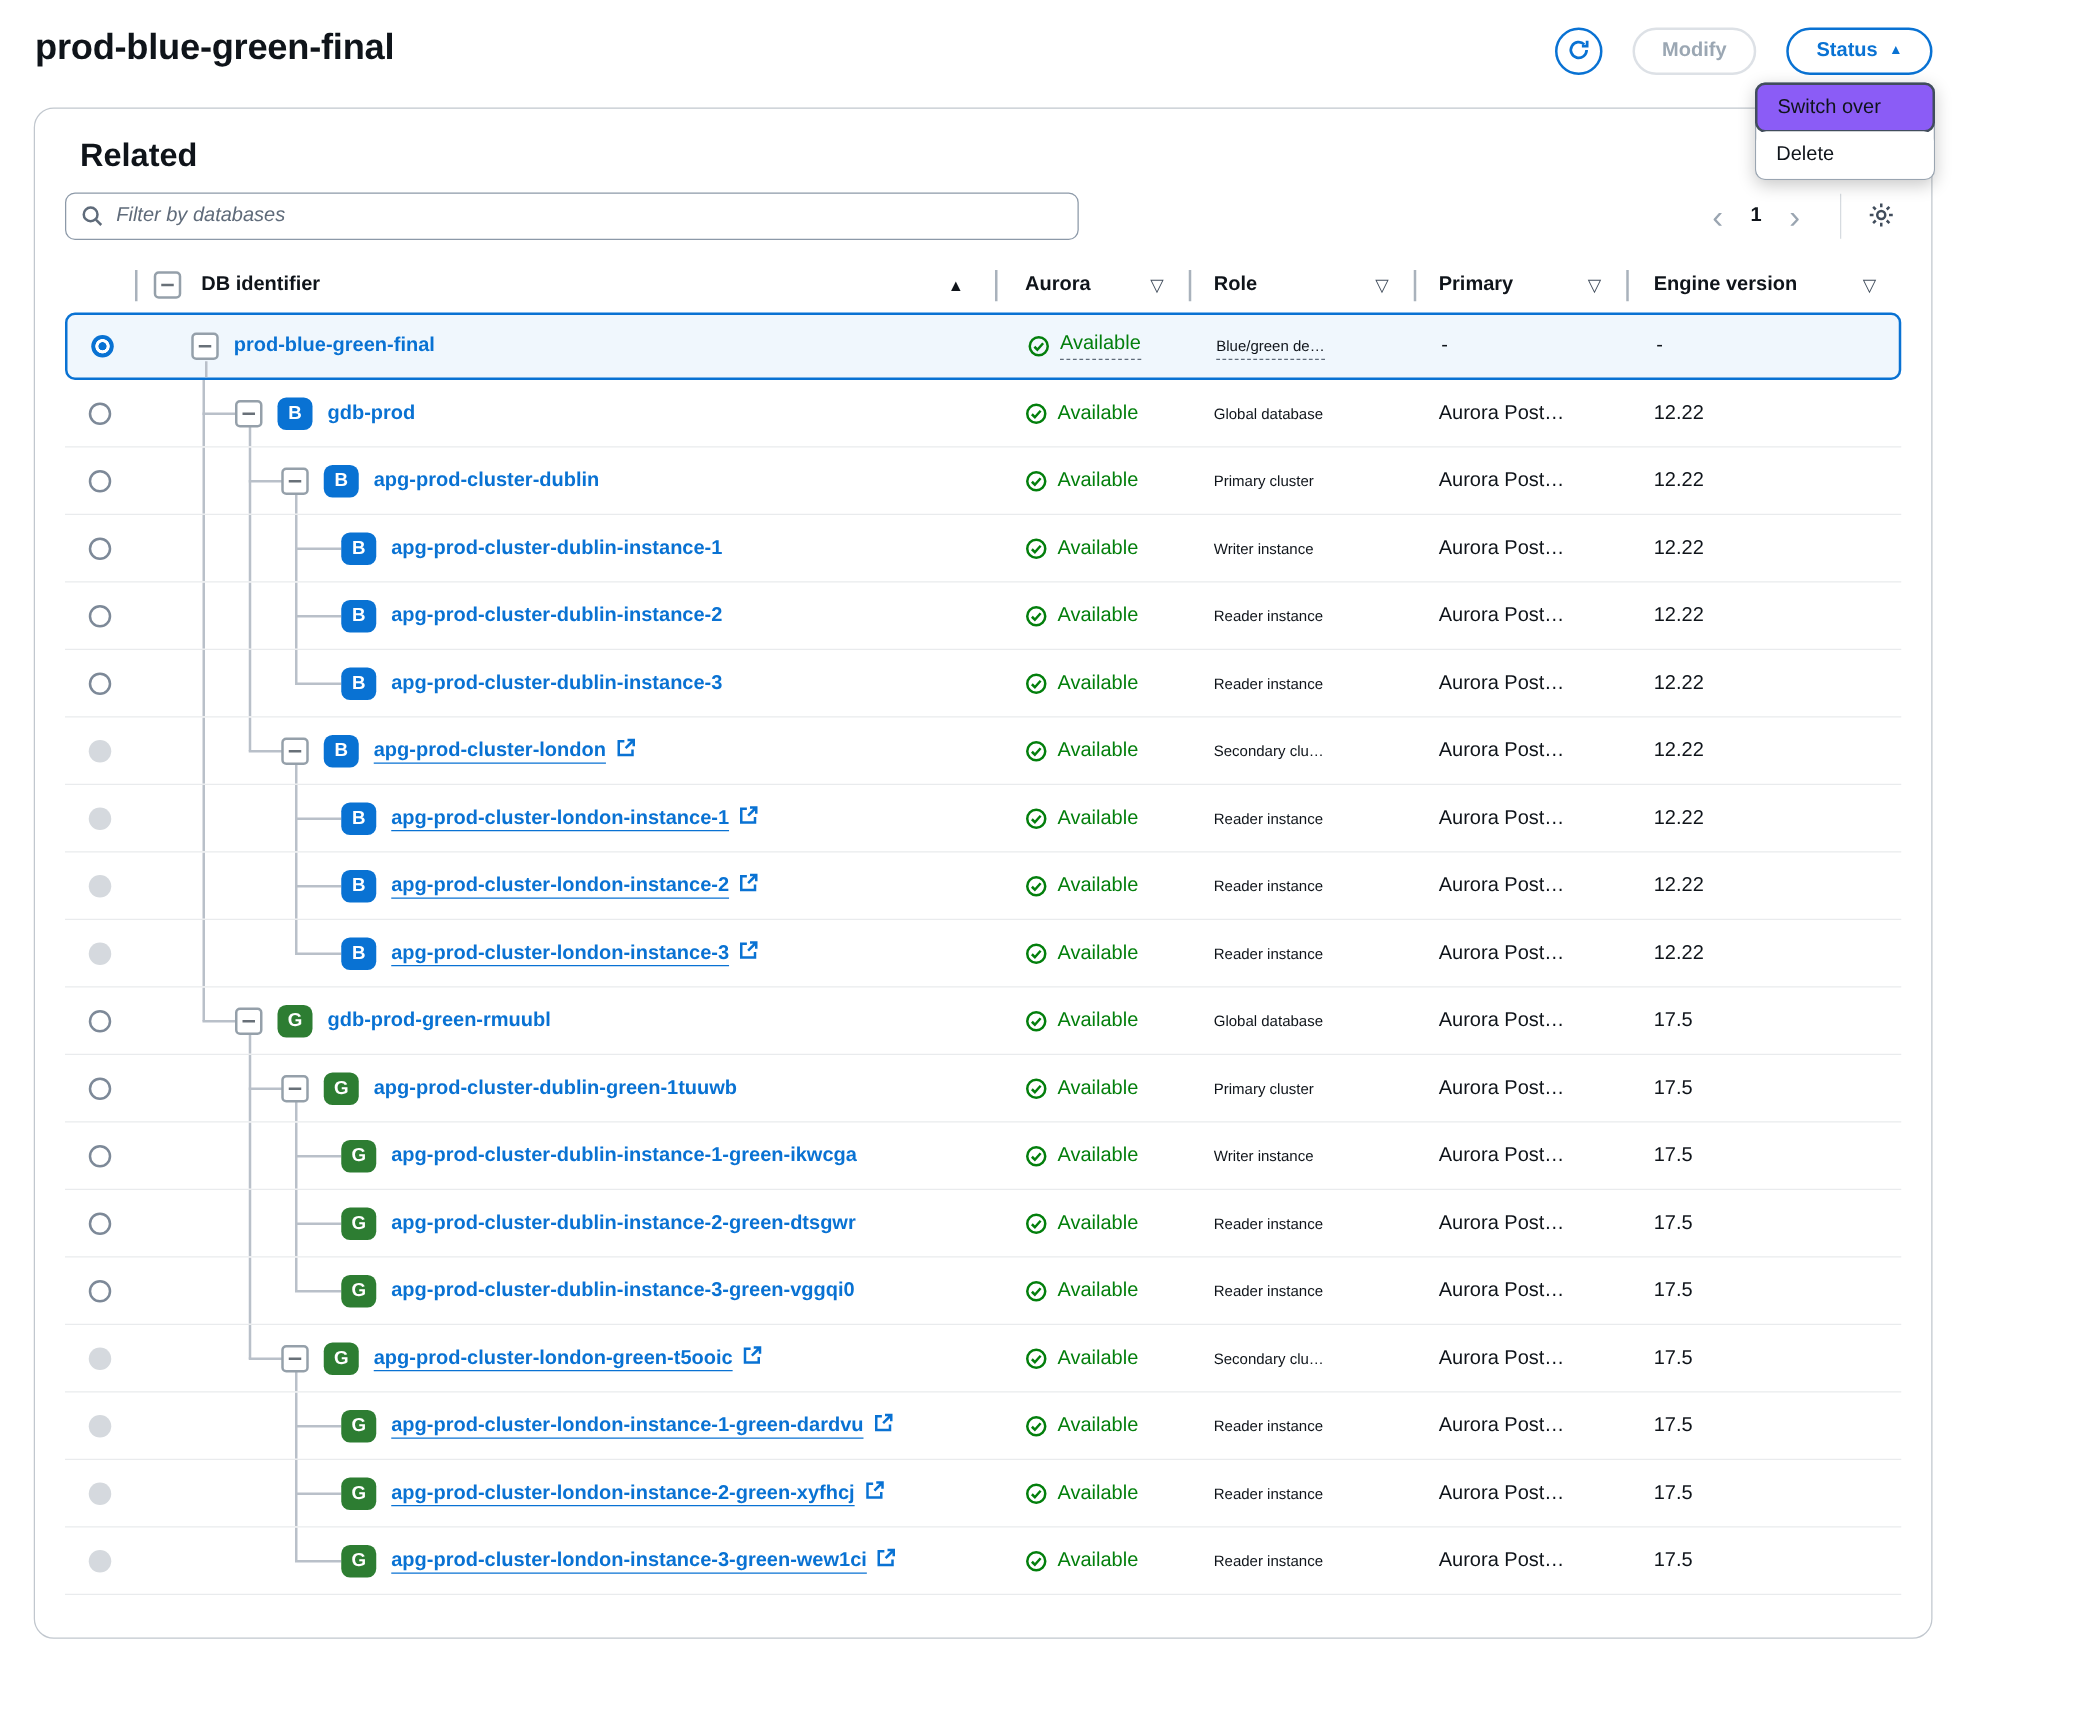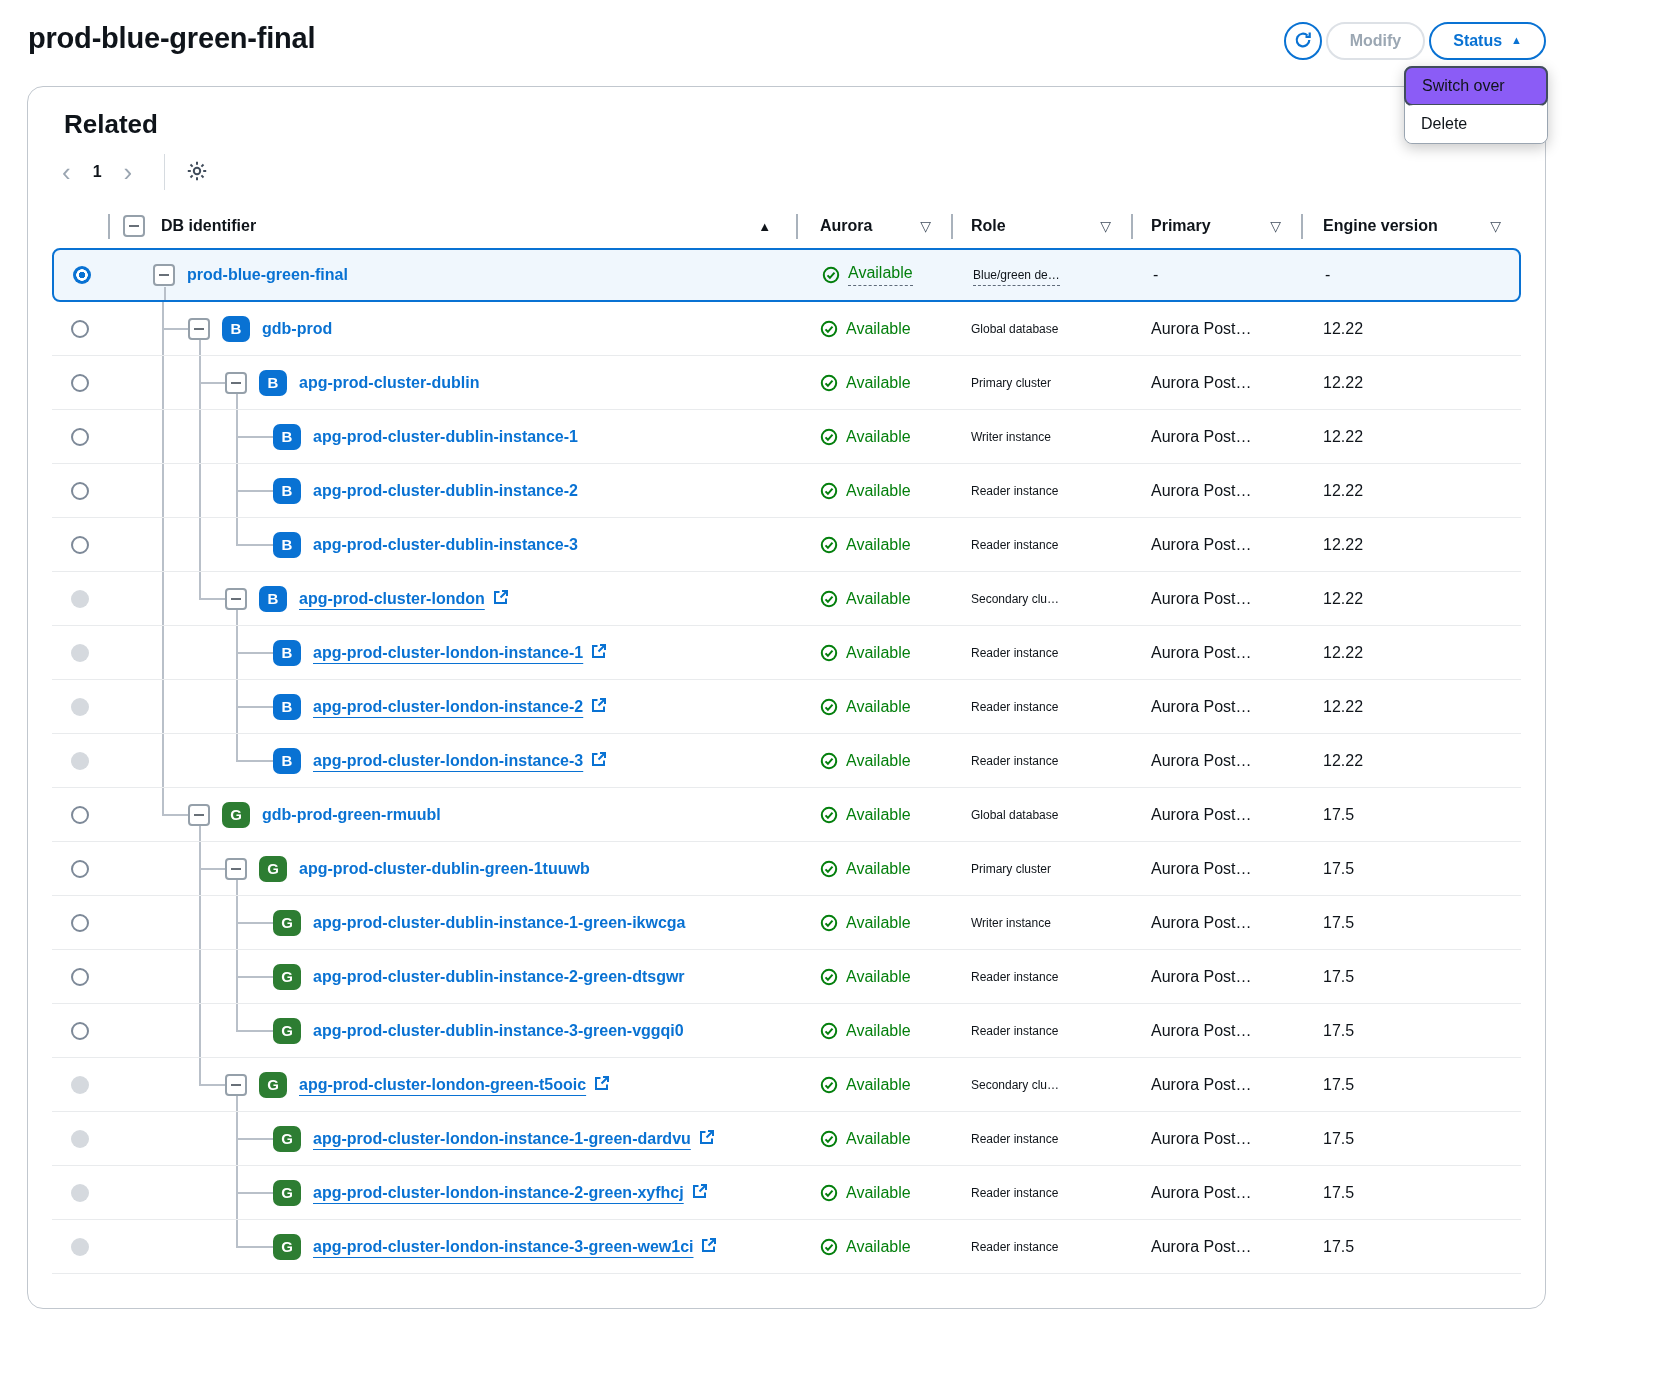--- a/index.html
+++ b/index.html
@@ -6,21 +6,21 @@
   html,body { background:#ffffff; }
   body {
     width:1668px; height:1386px; position:relative;
     font-family:"Liberation Sans","DejaVu Sans",sans-serif;
     color:#0f141a; font-size:16px;
   }
   
   .top-header{ display:flex; align-items:flex-start; justify-content:space-between;
     padding:22px 122px 0 28px; height:86px; }
   .page-title{ font-size:29px; font-weight:700; letter-spacing:-0.2px; }
-  .hdr-controls{ display:flex; align-items:center; gap:4px; }
+  .hdr-controls{ display:flex; align-items:center; gap:24px; }
   .btn-refresh{ width:38px; height:38px; border:2px solid #0972d3; border-radius:50%;
     background:#fff; display:flex; align-items:center; justify-content:center; cursor:pointer; }
   .btn{ border-radius:20px; padding:0 22px; height:38px; font-size:16px; font-weight:700;
     background:#fff; display:flex; align-items:center; gap:9px; cursor:pointer;
     font-family:inherit; }
   .btn-modify{ border:2px solid #dde1e6; color:#9ba7b3; }
   .btn-actions{ border:2px solid #0972d3; color:#0972d3; }
   .caret-up{ font-size:11px; line-height:1; transform:translateY(-1px); }
   
   .dropdown{ position:absolute; top:66px; right:120px; width:144px; background:#fff;
@@ -119,20 +119,29 @@
 
 <div class="dropdown">
   <div class="dropdown-item highlight">Switch over</div>
   <div class="dropdown-item">Delete</div>
 </div>
 
 <div class="card">
   <div class="card-title">Related</div>
 
   <div class="controls-row">
+    <div class="filter-box">
+      <span class="search-ic">
+        <svg width="20" height="20" viewBox="0 0 20 20">
+          <circle cx="8.5" cy="8.5" r="5.5" fill="none" stroke="#5f6b7a" stroke-width="2"></circle>
+          <path d="M12.7 12.7 L17 17" stroke="#5f6b7a" stroke-width="2"></path>
+        </svg>
+      </span>
+      <input class="filter-input" type="text" placeholder="Filter by databases" style="">
+    </div>
     <div class="pager">
       <button class="pg-btn">‹</button>
       <span class="pg-num">1</span>
       <button class="pg-btn">›</button>
       <span class="pg-divider"></span>
       <button class="gear-btn">
         <span>
           <svg width="24" height="24" viewBox="0 0 24 24">
             <g fill="none" stroke="#414d5c" stroke-width="2">
               <circle cx="12" cy="12" r="3.2"></circle>

